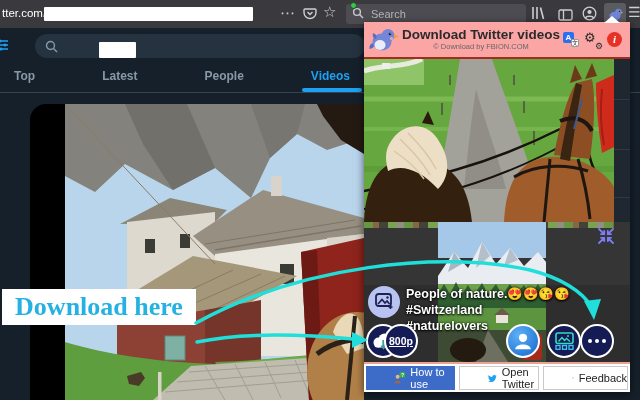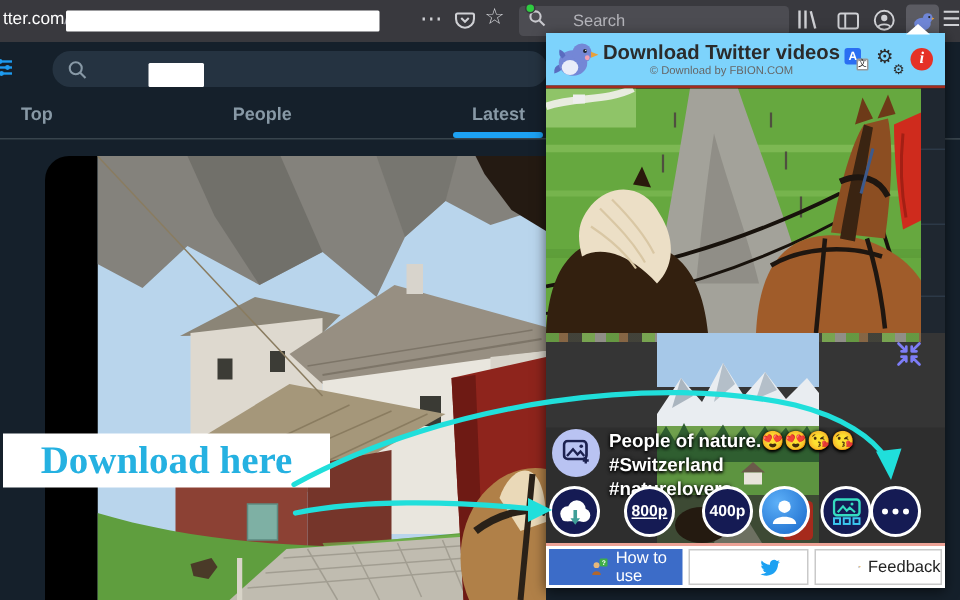--- a/index.html
+++ b/index.html
@@ -10,21 +10,21 @@
   
   #chrome{left:0;top:0;width:640px;height:28px;background:#39393e;z-index:5;}
   #url-text{left:2px;top:7px;font-size:11.5px;color:#fff;white-space:nowrap;}
   #url-text .path{color:#9a9aa2;}
   .redact{background:#fff;border-radius:1px;}
   #redact-url{left:44px;top:7px;width:209px;height:14px;}
   .chrome-ic{color:#cfd0d4;font-size:14px;line-height:14px;}
   #dots-ic{left:280px;top:6px;font-size:15px;letter-spacing:1px;}
   #pocket-ic{left:303px;top:7px;}
   #star-ic{left:323px;top:5px;font-size:15px;}
-  #chrome-search{left:346px;top:4px;width:180px;height:20px;background:#4c4c52;border-radius:3px;display:flex;align-items:center;padding:0 6px;gap:16px;}
+  #chrome-search{left:346px;top:4px;width:180px;height:20px;background:#4c4c52;border-radius:3px;display:flex;align-items:center;padding:0 6px;gap:5px;}
   #chrome-search input{background:transparent;border:0;outline:0;color:#c9c9ce;font-size:11px;width:100px;}
   #chrome-search input::placeholder{color:#b4b4ba;}
   .badge-green{position:absolute;left:-2px;top:-3px;width:7px;height:7px;border-radius:50%;background:#2ecc40;border:1px solid #39393e;}
   #lib-ic{left:530px;top:6px;} #side-ic{left:558px;top:7px;} #acct-ic{left:582px;top:6px;}
   #ext-btn{left:604px;top:3px;width:22px;height:22px;background:#5b5b62;border-radius:3px;display:flex;align-items:center;justify-content:center;}
   #burger-ic{left:628px;top:5px;font-size:14px;}
 
   
   #page{left:0;top:28px;width:640px;height:372px;background:#15202b;z-index:1;}
   #filter-ic{left:-4px;top:10px;}
@@ -32,27 +32,27 @@
   #redact-q{left:33px;top:4px;width:37px;height:16px;position:relative;}
   #tabs{left:0;top:36px;width:364px;height:28px;display:flex;justify-content:space-between;padding:0 6px;}
   .tab{color:#8899a6;font-size:12px;font-weight:bold;padding:5px 8px;}
   .tab.active{color:#1da1f2;}
   #tab-underline{left:302px;top:60px;width:60px;height:4px;border-radius:2px;background:#1da1f2;}
   #page-divider{left:0;top:64px;width:640px;height:1px;background:#38444d;}
 
   #video-card{left:30px;top:76px;width:334px;height:296px;background:#000;border-radius:16px 0 0 0;overflow:hidden;z-index:2;}
   #village{position:absolute;left:35px;top:0;}
 
-  #dl-label{left:2px;top:289px;width:218px;height:36px;background:#fff;z-index:25;display:flex;align-items:center;justify-content:center;}
+  #dl-label{left:2px;top:289px;width:194px;height:36px;background:#fff;z-index:25;display:flex;align-items:center;justify-content:center;}
   #dl-label span{font-family:"Liberation Serif",serif;font-weight:bold;font-size:26px;color:#25b1e1;}
 
   
   #popup{left:364px;top:22px;width:266px;height:370px;z-index:40;box-shadow:0 2px 8px rgba(0,0,0,.6);display:flex;flex-direction:column;}
   #pointer{position:absolute;left:240px;top:-6px;width:0;height:0;border-left:8px solid transparent;border-right:8px solid transparent;border-bottom:7px solid #fff;}
-  #pp-header{height:35px;background:#7dd3fc;display:flex;align-items:center;padding:0 8px 0 5px;}
+  #pp-header{height:35px;background:#fca5a5;display:flex;align-items:center;padding:0 8px 0 5px;}
   #pp-titles{flex:1;text-align:center;line-height:1.1;}
   #pp-title{font-size:13.5px;font-weight:bold;color:#2b2b2b;}
   #pp-sub{font-size:7.5px;color:#666;}
   #pp-icons{display:flex;align-items:center;gap:5px;}
   #translate-ic{position:relative;width:16px;height:15px;}
   #translate-ic .a{position:absolute;left:0;top:0;width:11px;height:11px;background:#2a6ef2;border-radius:2px;color:#fff;font-size:8px;font-weight:bold;text-align:center;line-height:11px;}
   #translate-ic .z{position:absolute;right:0;bottom:0;width:8px;height:8px;background:#fff;border:1px solid #999;border-radius:1px;color:#222;font-size:6px;text-align:center;line-height:7px;}
   #gears-ic{position:relative;width:18px;height:16px;color:#2b2b2b;}
   #gears-ic .g1{position:absolute;left:0;top:-2px;font-size:13px;}
   #gears-ic .g2{position:absolute;right:-1px;bottom:-3px;font-size:9px;}
@@ -63,21 +63,21 @@
   .gut-line{position:absolute;left:0;width:100%;height:1px;background:#2c3947;}
   #pp-content{height:140px;background:#2e2e2e;position:relative;overflow:hidden;}
   #thumb-row-tint{position:absolute;left:0;top:0;width:266px;height:63px;background:#353535;}
   #filmstrip{position:absolute;left:0;top:0;width:250px;height:6px;background:repeating-linear-gradient(90deg,#6ba344 0 9px,#8f6b46 9px 15px,#44443a 15px 24px,#7fb054 24px 33px,#9a9890 33px 40px);opacity:.9;}
   #media-thumb{position:absolute;left:74px;top:0;width:108px;height:140px;}
   #collapse-ic{position:absolute;left:233px;top:5px;}
   #tweet-badge{position:absolute;left:4px;top:64px;width:32px;height:32px;border-radius:50%;background:#b9c3f2;display:flex;align-items:center;justify-content:center;}
   #tweet-text{position:absolute;left:42px;top:64px;width:214px;color:#fff;font-weight:bold;font-size:12.5px;line-height:16px;text-shadow:0 1px 2px #000,0 0 3px #000;}
   #btn-row{position:absolute;left:0;top:101px;width:250px;height:38px;}
   .circ{position:absolute;top:1px;width:34px;height:34px;border-radius:50%;background:#151b54;border:2px solid #fff;display:flex;align-items:center;justify-content:center;color:#fff;font-size:10.5px;font-weight:bold;}
-  #b-cloud{left:2px;} #b-800{left:52px;text-decoration:underline;} #b-450{left:70px;} #b-400{left:104px;}
+  #b-cloud{left:2px;} #b-800{left:20px;text-decoration:underline;} #b-450{left:70px;} #b-400{left:104px;}
   #b-prof{left:142px;background:radial-gradient(circle at 35% 30%,#5db0f8,#1666c9);}
   #b-gal{left:183px;} #b-more{left:216px;}
   .dots{display:flex;gap:2.5px;} .dots i{width:4.5px;height:4.5px;border-radius:50%;background:#fff;}
   #pink-line{height:2px;background:#eda296;}
   #pp-footer{height:28px;background:#fff;display:flex;align-items:center;gap:4px;padding:0 2px;}
   .foot-btn{height:24px;display:flex;align-items:center;justify-content:center;gap:5px;font-size:11px;border-radius:0;padding-left:28px;}
   #f-how{width:90px;background:#3c6cc8;color:#fff;}
   #f-open,#f-feed{background:#fff;border:1px solid #c9c9c9;color:#222;}
   #f-open{width:80px;} #f-feed{width:85px;}
 
@@ -154,22 +154,23 @@
     </div>
     <div class="abs" id="page-search">
       <svg width="13" height="13" viewBox="0 0 13 13">
           <circle cx="5.5" cy="5.5" r="4" fill="none" stroke="#8899a6" stroke-width="1.4"></circle>
           <line x1="8.5" y1="8.5" x2="12" y2="12" stroke="#8899a6" stroke-width="1.4"></line>
         </svg>
       <span class="redact" id="redact-q"></span>
     </div>
     <div class="abs" id="tabs">
       <span class="tab">Top</span>
+      <span class="tab">Latest</span>
       <span class="tab">People</span>
-      <span class="tab">Latest</span>
+      <span class="tab active">Videos</span>
     </div>
     <div class="abs" id="tab-underline"></div>
     <div class="abs" id="page-divider"></div>
 
     <div class="abs" id="video-card">
       <svg id="village" width="299" height="296" viewBox="0 0 299 296">
         <rect width="299" height="296" fill="#b9d5ec"></rect>
         <path d="M0,0 H299 V34 L262,46 L232,30 L205,54 L186,94 L150,64 L108,86 L60,60 L30,88 L0,72 Z" fill="#84827c"></path>
         <path d="M60,0 L122,0 L150,64 L108,86 L78,40 Z" fill="#6b6a64" opacity=".75"></path>
         <path d="M186,0 L240,0 L232,30 L205,54 Z" fill="#74736d" opacity=".8"></path>
@@ -365,23 +366,20 @@
               <circle cx="12.5" cy="6.5" r="6" fill="#fff"></circle>
               <circle cx="17" cy="10.5" r="4.5" fill="#fff"></circle>
               <rect x="2.5" y="9" width="17" height="5.5" rx="2.5" fill="#fff"></rect>
             <line x1="11.5" y1="7" x2="11.5" y2="14.5" stroke="#3f9f98" stroke-width="2.4"></line>
               <polygon points="8.3,12.5 14.7,12.5 11.5,16.8" fill="#3f9f98"></polygon>
           </svg>
         </div>
         <div class="circ" id="b-800">
             <span>800p</span>
           </div>
-        <div class="circ" id="b-400">
-            <span>400p</span>
-          </div>
         <div class="circ" id="b-prof">
           <svg width="22" height="22" viewBox="0 0 24 24">
               <circle cx="12" cy="8.5" r="4.5" fill="#fff"></circle>
               <path d="M3.5,21 C3.5,14 20.5,14 20.5,21 Z" fill="#fff"></path>
             </svg>
         </div>
         <div class="circ" id="b-gal">
           <svg width="19" height="18" viewBox="0 0 19 18">
             <rect x="1" y="1" width="17" height="10.5" rx="2" fill="none" stroke="#35dcc0" stroke-width="1.6"></rect>
             <path d="M3.5,9.5 L7,5.5 L9.5,8.5 L11.5,6.5 L15,9.5" fill="none" stroke="#35dcc0" stroke-width="1.4"></path>
@@ -409,20 +407,21 @@
             <text x="10.5" y="5.2" font-size="5.5" fill="#fff" text-anchor="middle" font-weight="bold">?</text>
           <circle cx="4.5" cy="5.5" r="2.4" fill="#e8b87c"></circle>
             <path d="M1,13.5 C1,9.5 8,9.5 8,13.5 Z" fill="#b0672f"></path>
         </svg>
         <span>How to use</span>
       </div>
       <div class="foot-btn" id="f-open">
         <svg width="15" height="13" viewBox="0 0 24 24">
           <path fill="#1da1f2" d="M23.95 4.57a10 10 0 01-2.82.77 4.96 4.96 0 002.16-2.72c-.95.56-2 .96-3.12 1.19a4.92 4.92 0 00-8.39 4.48A13.94 13.94 0 011.64 3.16a4.92 4.92 0 001.52 6.57 4.9 4.9 0 01-2.23-.61v.06a4.92 4.92 0 003.95 4.83 4.99 4.99 0 01-2.21.08 4.94 4.94 0 004.6 3.42A9.87 9.87 0 010 19.54a13.94 13.94 0 007.55 2.21c9.05 0 14-7.5 14-13.99 0-.21 0-.42-.02-.63a10 10 0 002.42-2.56z"></path>
         </svg>
+        <span>Open Twitter</span>
       </div>
       <div class="foot-btn" id="f-feed">
         <svg width="16" height="14" viewBox="0 0 16 14">
           <rect x="0.5" y="3" width="11" height="8.5" rx="1.5" fill="#dfe3ea" stroke="#98a0ad"></rect>
           <line x1="2.5" y1="6" x2="9.5" y2="6" stroke="#98a0ad"></line>
             <line x1="2.5" y1="8.5" x2="9.5" y2="8.5" stroke="#98a0ad"></line>
           <circle cx="12" cy="4" r="3.8" fill="#f5a623"></circle>
             <text x="12" y="6" font-size="5.5" fill="#fff" text-anchor="middle" font-weight="bold">?</text>
         </svg>
         <span>Feedback</span>

